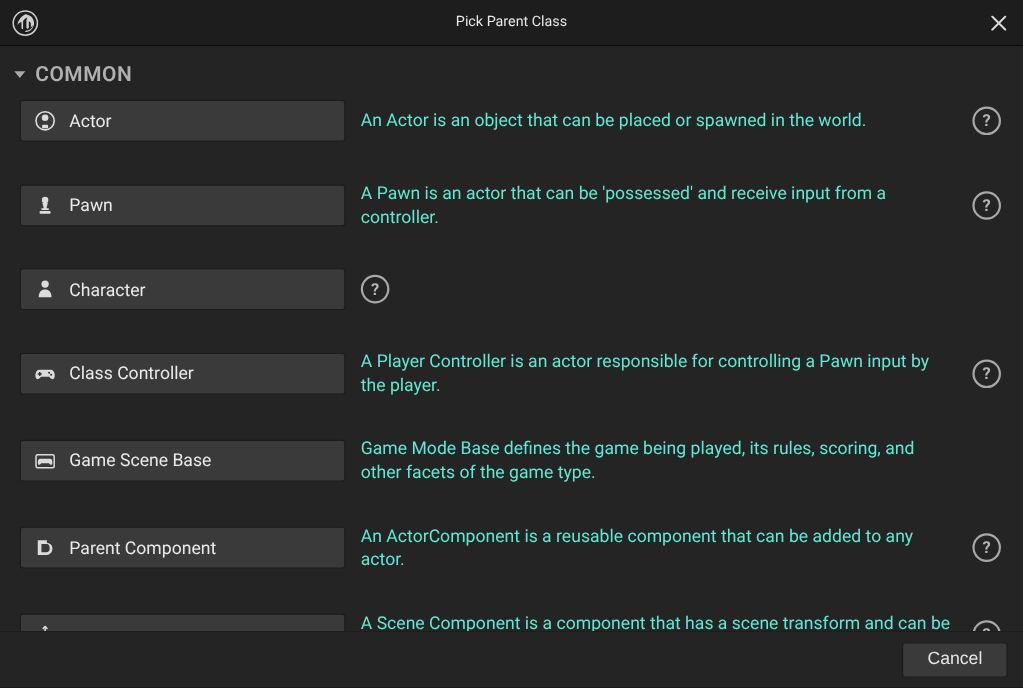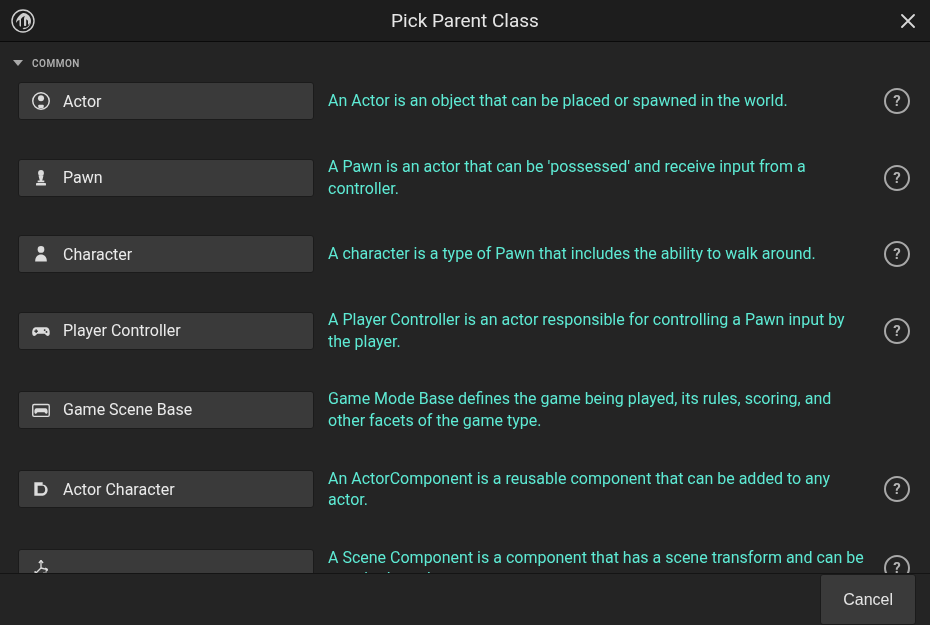--- a/index.html
+++ b/index.html
@@ -23,21 +23,21 @@
       background: #1d1d1d;
     }
     .logo {
       width: 26px; height: 26px;
       display: flex; align-items: center; justify-content: center;
     }
     .title {
       position: absolute;
       left: 0; right: 0;
       text-align: center;
-      font-size: 19px;
+      font-size: 13px;
       color: #e6e6e6;
       pointer-events: none;
     }
     .close {
       margin-left: auto;
       width: 24px; height: 24px;
       display: flex; align-items: center; justify-content: center;
       color: #cfcfcf;
       cursor: pointer;
     }
@@ -46,21 +46,21 @@
       background: #242424;
       padding: 8px 10px 10px 10px;
       overflow: auto;
     }
     .section-header {
       display: flex;
       align-items: center;
       gap: 6px;
       padding: 6px 0 8px 2px;
       color: #b0b0b0;
-      font-size: 10px;
+      font-size: 19px;
       font-weight: 600;
       letter-spacing: 0.5px;
       cursor: pointer;
     }
     .section-header .arrow { width: 14px; height: 14px; display:flex; align-items:center; }
     .class-list {
       display: flex;
       flex-direction: column;
       gap: 36px;
       padding: 4px 2px 10px 8px;
@@ -116,20 +116,21 @@
     .help-placeholder {
       width: 26px; height: 26px;
       margin-right: 8px;
       flex-shrink: 0;
     }
     .footer {
       height: 52px;
       background: #242424;
       border-top: 1px solid #141414;
       display: flex;
+      align-items: center;
       justify-content: flex-end;
       padding: 0 14px;
     }
     .cancel-btn {
       background: #3a3a3a;
       border: 1px solid #1b1b1b;
       border-radius: 3px;
       color: #e6e6e6;
       font-size: 16px;
       padding: 6px 22px;
@@ -200,37 +201,36 @@
       <div class="class-row">
         <div class="class-button">
           <span class="class-icon">
             <svg viewBox="0 0 24 24" width="20" height="20">
               <circle cx="12" cy="6.5" r="4" fill="#dcdcdc"></circle>
               <path d="M5 21 C5 15 8 12.5 12 12.5 C16 12.5 19 15 19 21 Z" fill="#dcdcdc"></path>
             </svg>
           </span>
           <span class="class-label">Character</span>
         </div>
-        <div class="class-desc">A character is a type of Pawn that includes the ability to walk around.</div>
         <div class="help-btn">
           <span>?</span>
         </div>
       </div>
       <div class="class-row">
         <div class="class-button">
           <span class="class-icon">
             <svg viewBox="0 0 24 24" width="22" height="22">
               <path d="M6 8 L18 8 C20 8 22 11 21.5 15 C21.2 17.2 19.5 18 18 17 L16 15 L8 15 L6 17 C4.5 18 2.8 17.2 2.5 15 C2 11 4 8 6 8 Z" fill="#dcdcdc"></path>
               <rect x="6" y="10.2" width="1.4" height="4" fill="#2f2f2f"></rect>
               <rect x="4.7" y="11.5" width="4" height="1.4" fill="#2f2f2f"></rect>
               <circle cx="16" cy="11" r="1" fill="#2f2f2f"></circle>
               <circle cx="18" cy="13" r="1" fill="#2f2f2f"></circle>
             </svg>
           </span>
-          <span class="class-label">Player Controller</span>
+          <span class="class-label">Class Controller</span>
         </div>
         <div class="class-desc">A Player Controller is an actor responsible for controlling a Pawn input by the player.</div>
         <div class="help-btn">
           <span>?</span>
         </div>
       </div>
       <div class="class-row">
         <div class="class-button">
           <span class="class-icon">
             <svg viewBox="0 0 24 24" width="22" height="22">
@@ -243,21 +243,21 @@
         <div class="class-desc">Game Mode Base defines the game being played, its rules, scoring, and other facets of the game type.</div>
         <div class="help-placeholder"></div>
       </div>
       <div class="class-row">
         <div class="class-button">
           <span class="class-icon">
             <svg viewBox="0 0 24 24" width="20" height="20">
               <path d="M4 4 L4 20 L14 20 C17 20 20 17 20 13 C20 9.5 17.5 7 14 7 L14 4 Z M8 8 L14 8 C16 8 17 10 17 13 C17 16 15.5 17 13.5 17 L8 17 Z" fill="#dcdcdc"></path>
             </svg>
           </span>
-          <span class="class-label">Actor Character</span>
+          <span class="class-label">Parent Component</span>
         </div>
         <div class="class-desc">An ActorComponent is a reusable component that can be added to any actor.</div>
         <div class="help-btn">
           <span>?</span>
         </div>
       </div>
       <div class="class-row">
         <div class="class-button">
           <span class="class-icon">
             <svg viewBox="0 0 24 24" width="20" height="20">

